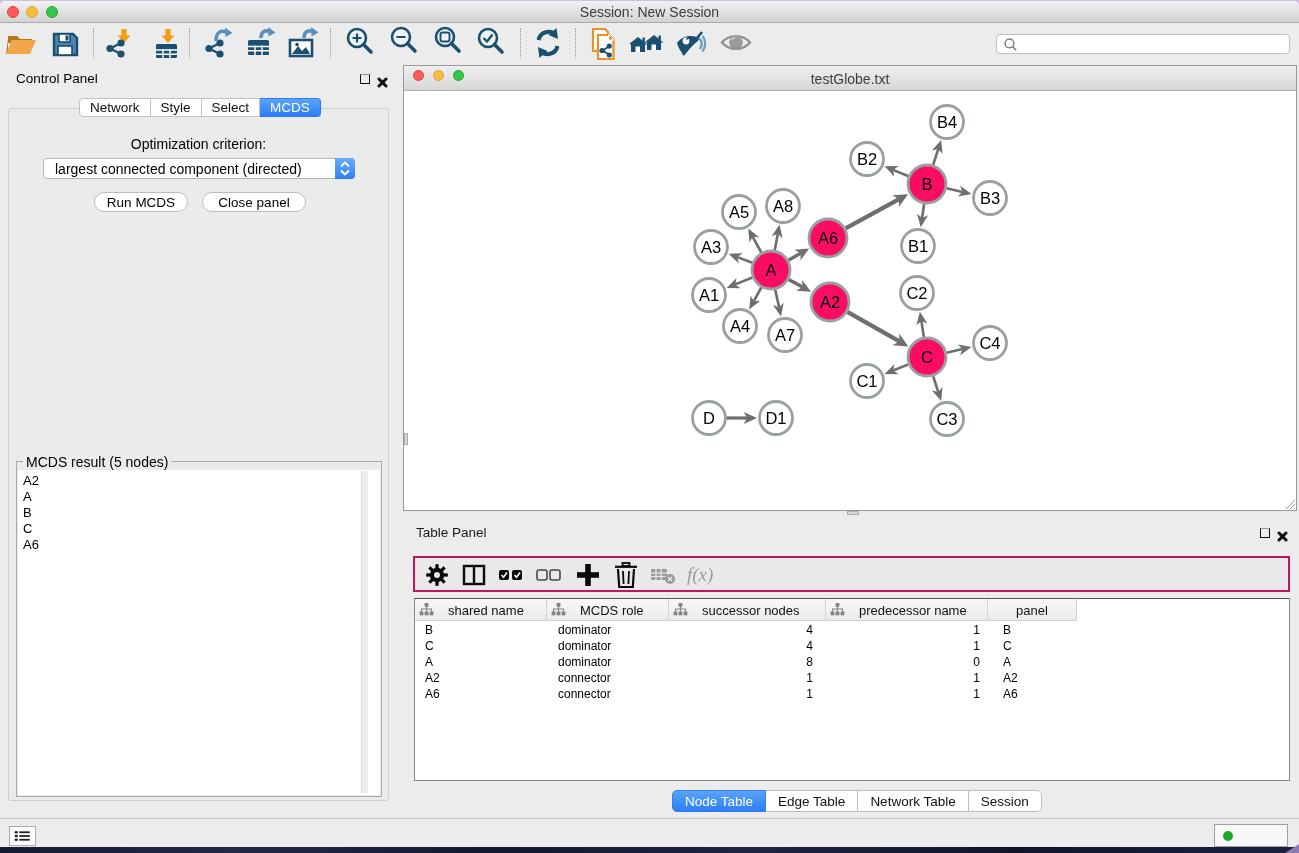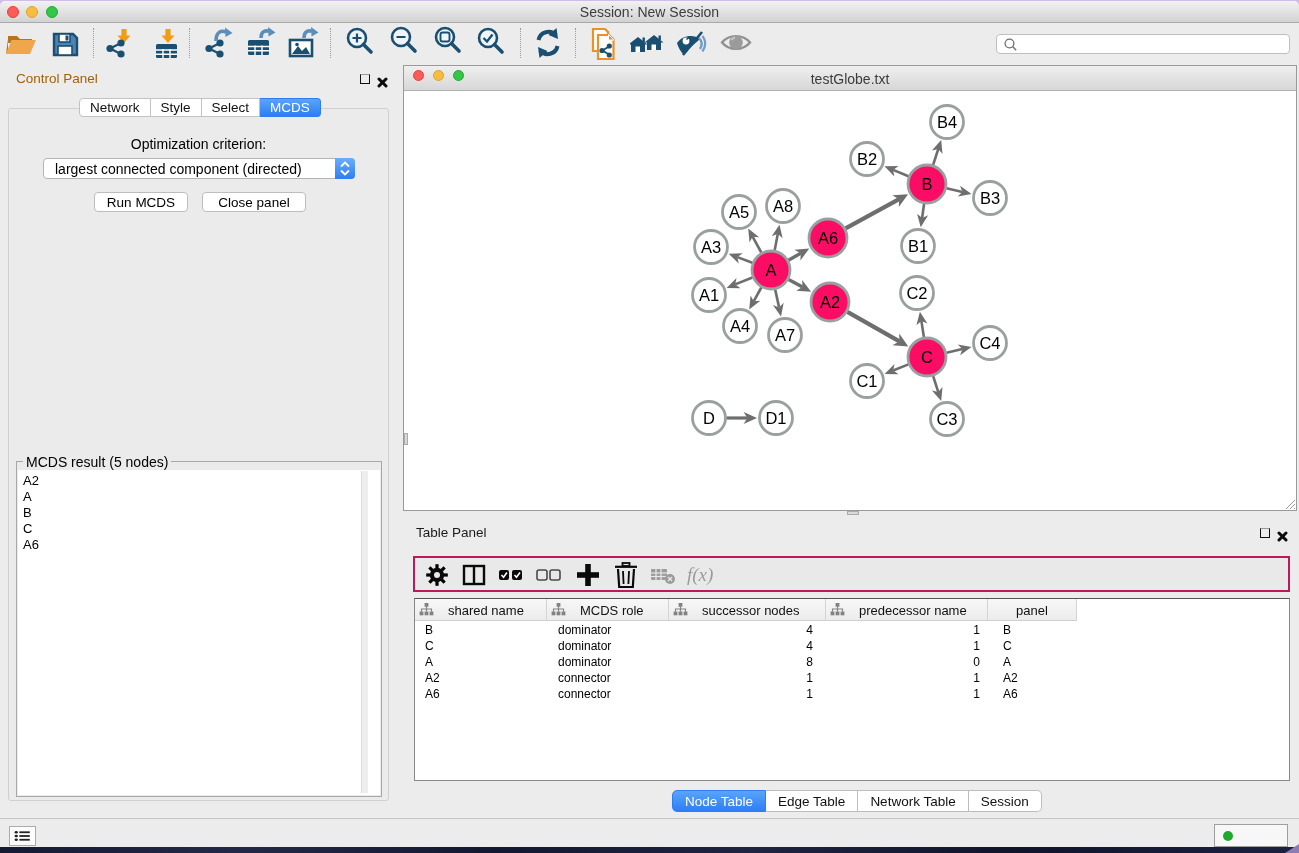--- a/index.html
+++ b/index.html
@@ -10,31 +10,31 @@
 .tl{position:absolute;border-radius:50%;width:12px;height:12px;top:5px}
 .tl.r{background:#fc5b57;border:1px solid #e2403c}
 .tl.y{background:#f7bd3f;border:1px solid #dfa132}
 .tl.g{background:#34c648;border:1px solid #1eab32}
 .apptitle{position:absolute;top:3px;width:100%;text-align:center;font-size:14px;color:#3c3c3c}
 #toolbar{position:absolute;left:0;top:22px;width:1299px;height:40px;background:#ececec}
 .sep{position:absolute;top:5px;height:30px;width:0;border-left:1px dotted #9a9a9a}
 .ticon{position:absolute;top:0}
 #search{position:absolute;left:996px;top:11px;width:294px;height:20px;background:#fff;border:1px solid #bfbfbf;border-radius:4px}
 
-#cp-title{position:absolute;left:16px;top:70px;font-size:13.5px;color:#a16207}
+#cp-title{position:absolute;left:16px;top:70px;font-size:13.5px;color:#000000}
 #cp-pane{position:absolute;left:8px;top:107px;width:381px;height:693px;background:#ebebeb;border:1px solid #cfcfcf;border-radius:3px}
 .tabrow{position:absolute;display:flex;height:19px}
 .tab{height:19px;line-height:18px;font-size:13.5px;background:#fff;border:1px solid #c2c2c2;border-left:none;padding:0 10px;color:#111;text-align:center}
 .tab.first{border-left:1px solid #c2c2c2;border-radius:4px 0 0 4px}
 .tab.last{border-radius:0 4px 4px 0}
 .tab.sel{background:linear-gradient(180deg,#59a5f8,#2e7df6);color:#fff;border-color:#2e7df6}
 #optlabel{position:absolute;left:8px;top:135px;width:381px;text-align:center;font-size:14px;color:#000}
 #combo{position:absolute;left:43px;top:157px;width:312px;height:21px;background:#fff;border:1px solid #b4b4b4;border-radius:4px;font-size:14px;line-height:20px;padding-left:11px;color:#000}
 #combo .step{position:absolute;right:-1px;top:-1px;width:20px;height:21px;border-radius:0 4px 4px 0;background:linear-gradient(180deg,#6aaefa,#2e7df6);}
-.btn{position:absolute;height:20px;background:#fff;border:1px solid #bdbdbd;border-radius:4px;font-size:13.5px;line-height:19px;text-align:center;color:#000}
+.btn{position:absolute;height:20px;background:#fff;border:1px solid #bdbdbd;border-radius:10px;font-size:13.5px;line-height:19px;text-align:center;color:#000}
 #groupbox{position:absolute;left:16px;top:460px;width:366px;height:336px;border:1px solid #a8a8a8}
 #grouplab{position:absolute;left:23px;top:453px;font-size:14px;background:#ebebeb;padding:0 3px;color:#000}
 #mlist{position:absolute;left:18px;top:469px;width:362px;height:325px;background:#fff;font-size:13px;line-height:16px;padding:3px 0 0 5px;color:#000}
 #mscroll{position:absolute;left:361px;top:470px;width:7px;height:322px;background:#ededed;border-left:1px solid #ddd}
 
 #gwin{position:absolute;left:403px;top:64px;width:894px;height:446px;background:#fff;border:1px solid #9a9a9a}
 #gtitle{position:absolute;left:0;top:0;width:100%;height:25px;background:linear-gradient(180deg,#efefef,#d7d7d7);border-bottom:1px solid #b1b1b1}
 #gtitle .tl{width:11px;height:11px}
 
 #tp-title{position:absolute;left:416px;top:524px;font-size:13.5px;color:#1a1a1a}

